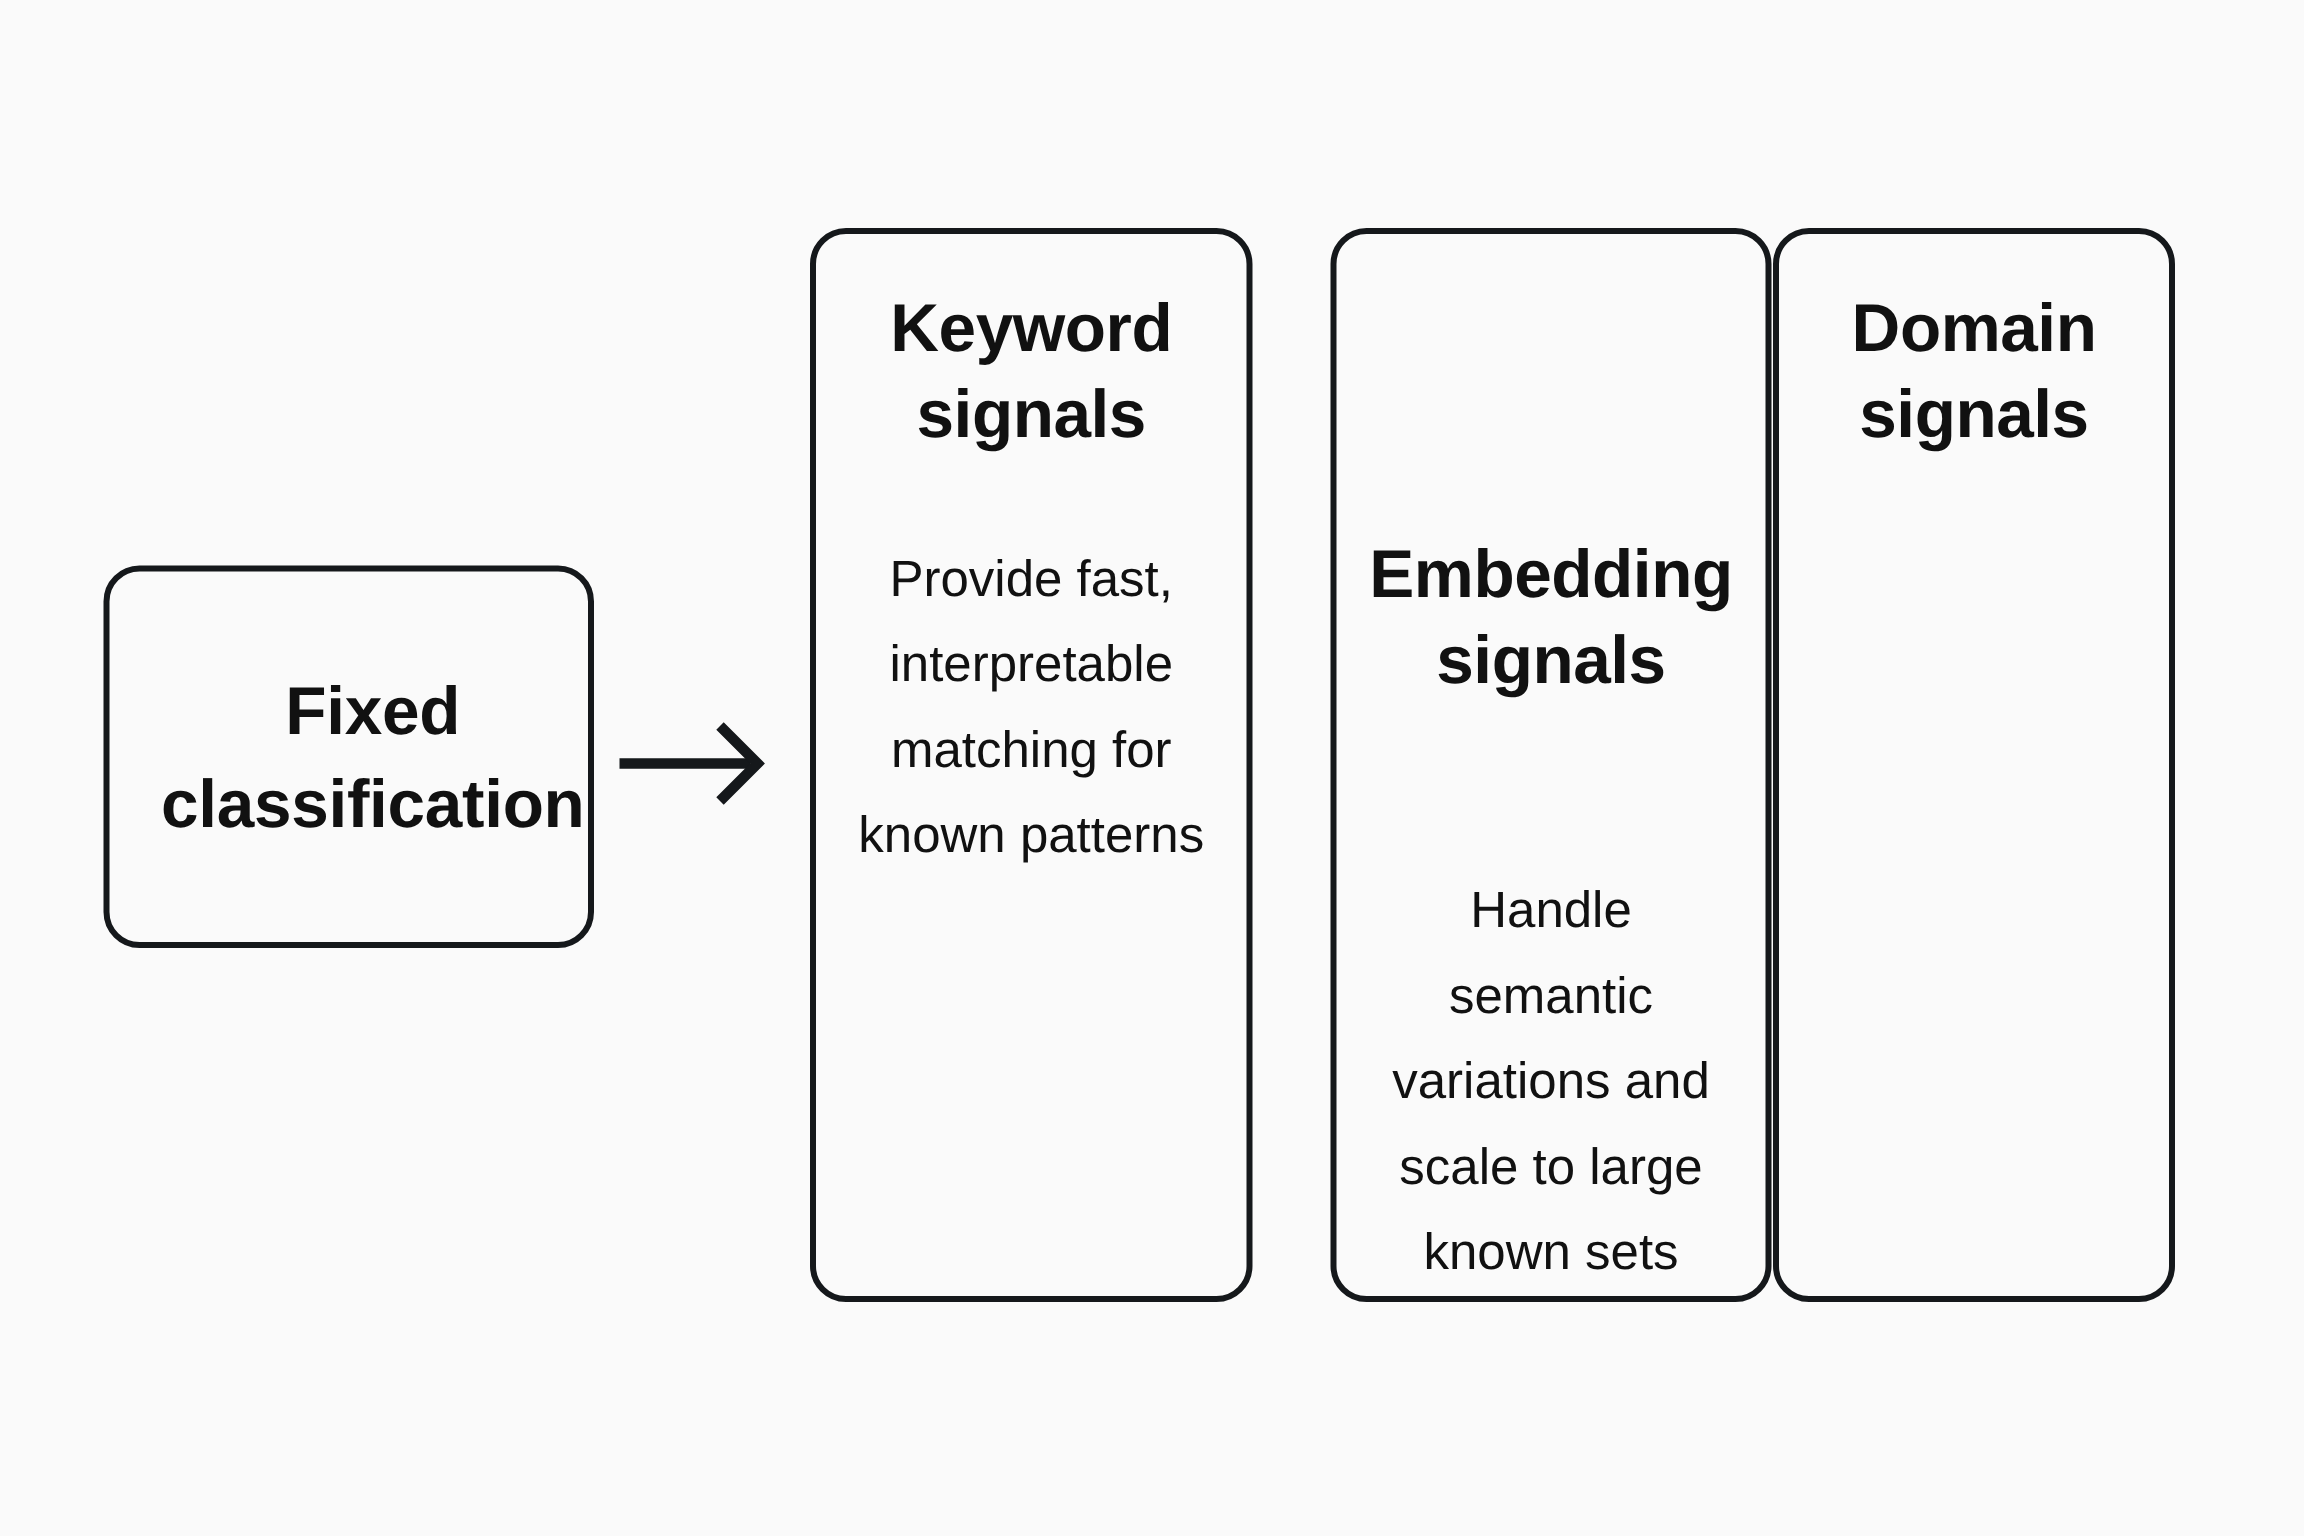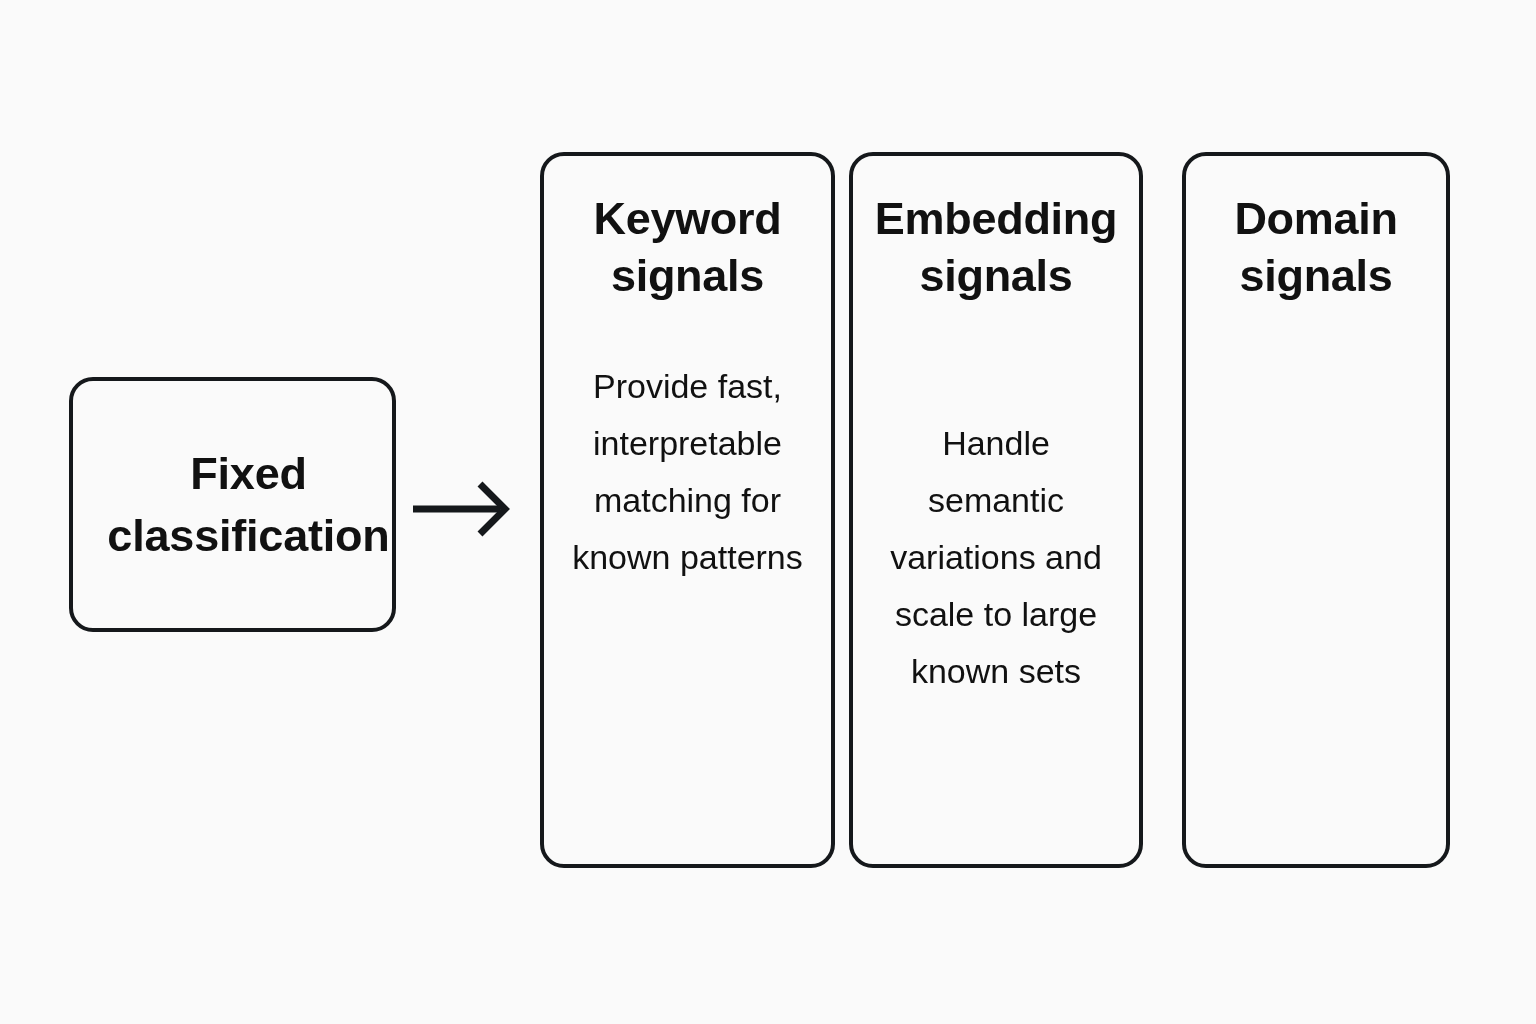--- a/index.html
+++ b/index.html
@@ -65,21 +65,21 @@
     box-sizing: border-box;
     border: 4px solid #15181b;
     border-radius: 24px;
     background: #fafafa;
     padding: 34px 22px 0 22px;
     display: flex;
     flex-direction: column;
     align-items: center;
   }
   .signal-card.card-1 { left: 540px;  width: 295px; }
-  .signal-card.card-2 { left: 849px;  width: 294px; }
+  .signal-card.card-2 { left: 887px;  width: 294px; justify-content: flex-end; }
   .signal-card.card-3 { left: 1182px; width: 268px; }
 
   .card-title {
     font-size: 45px;
     font-weight: bold;
     line-height: 57px;
     text-align: center;
     letter-spacing: -0.3px;
     white-space: pre-line;
     margin: 0;

